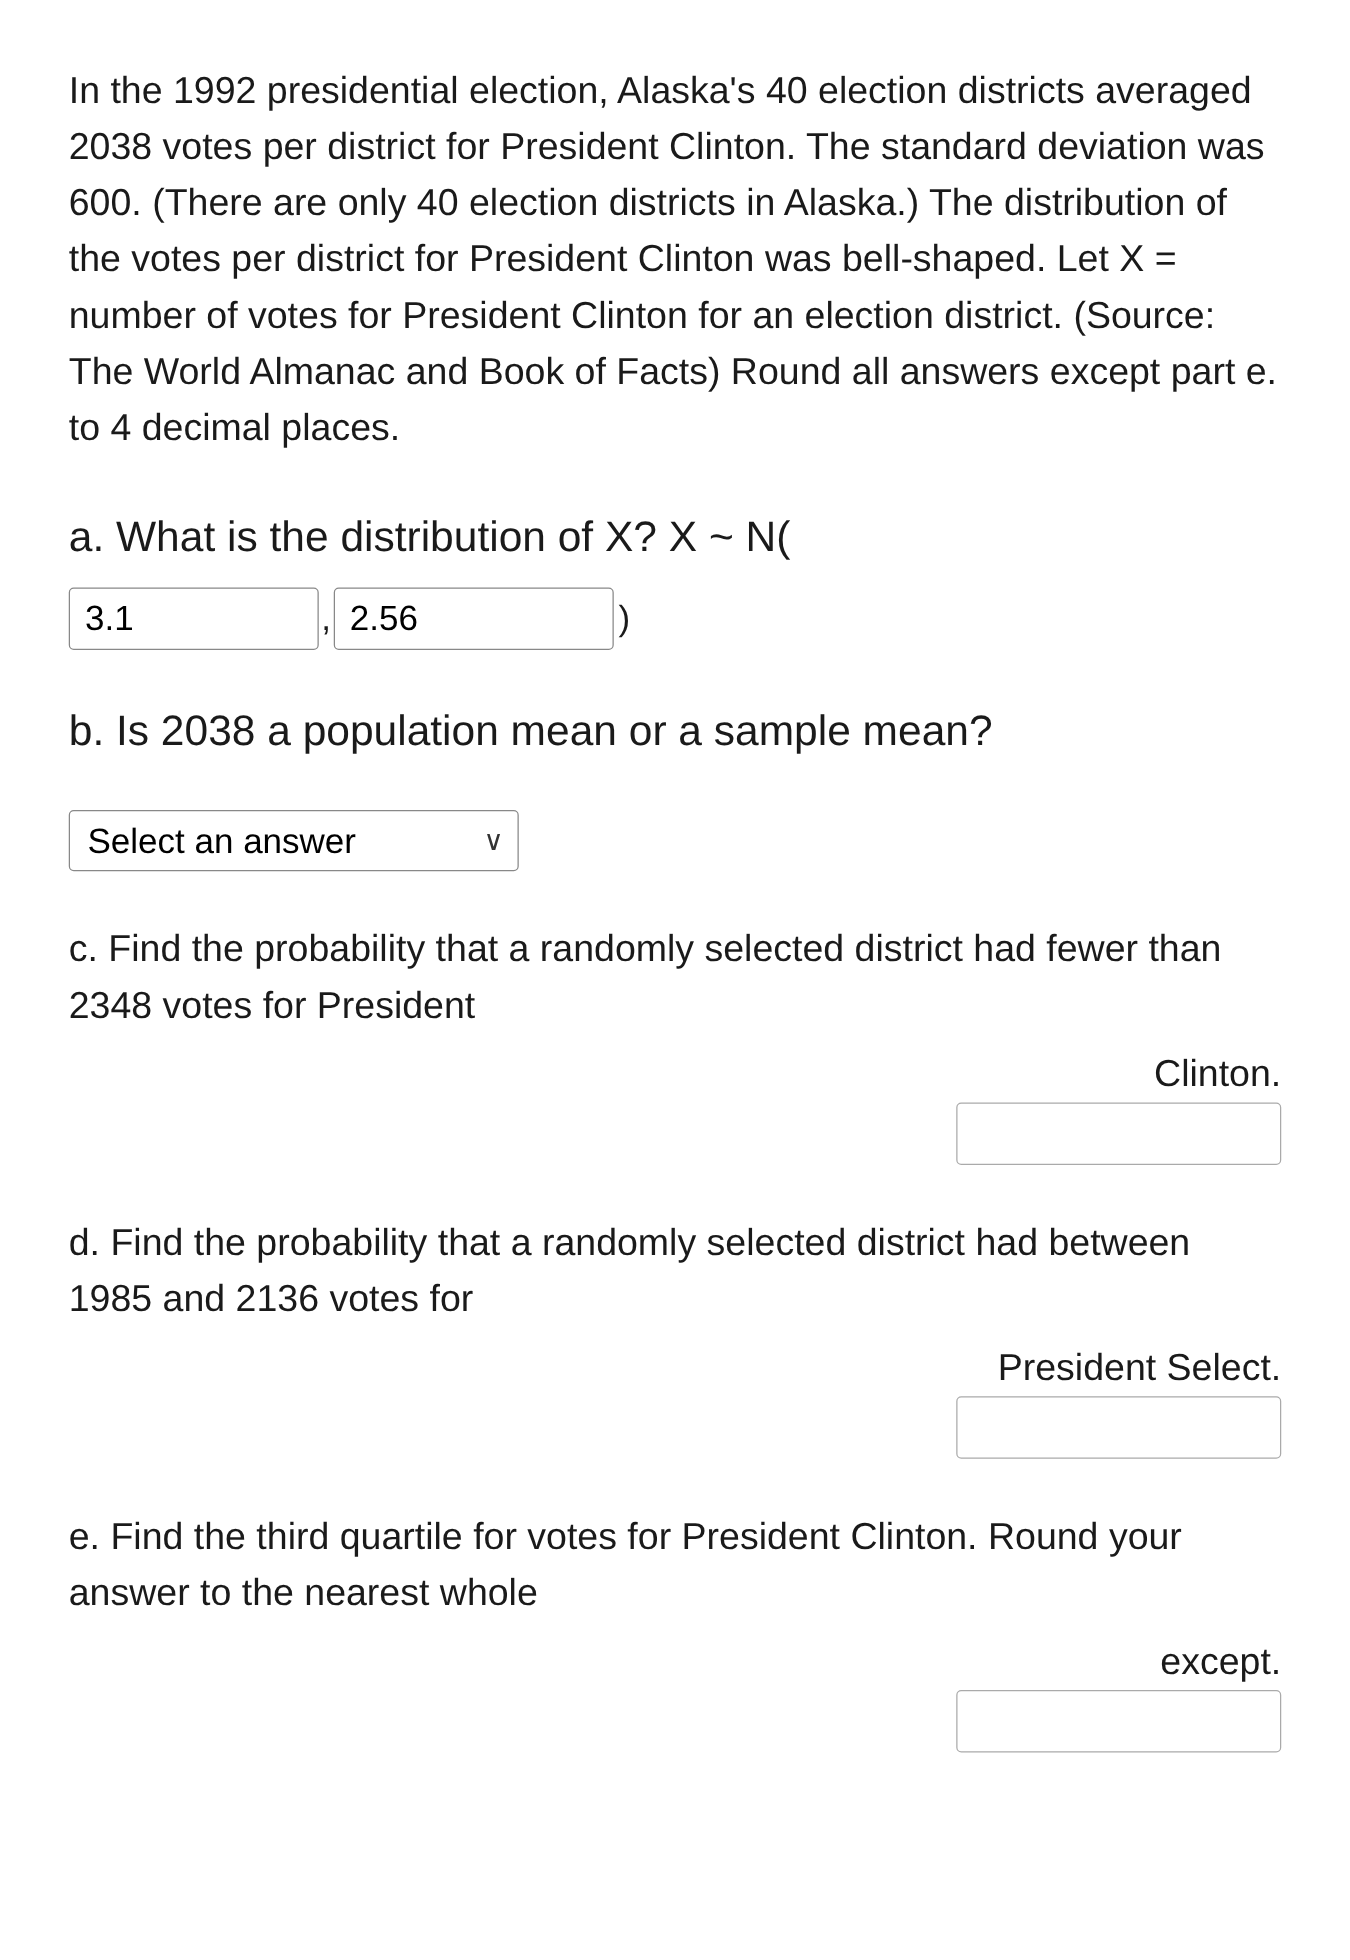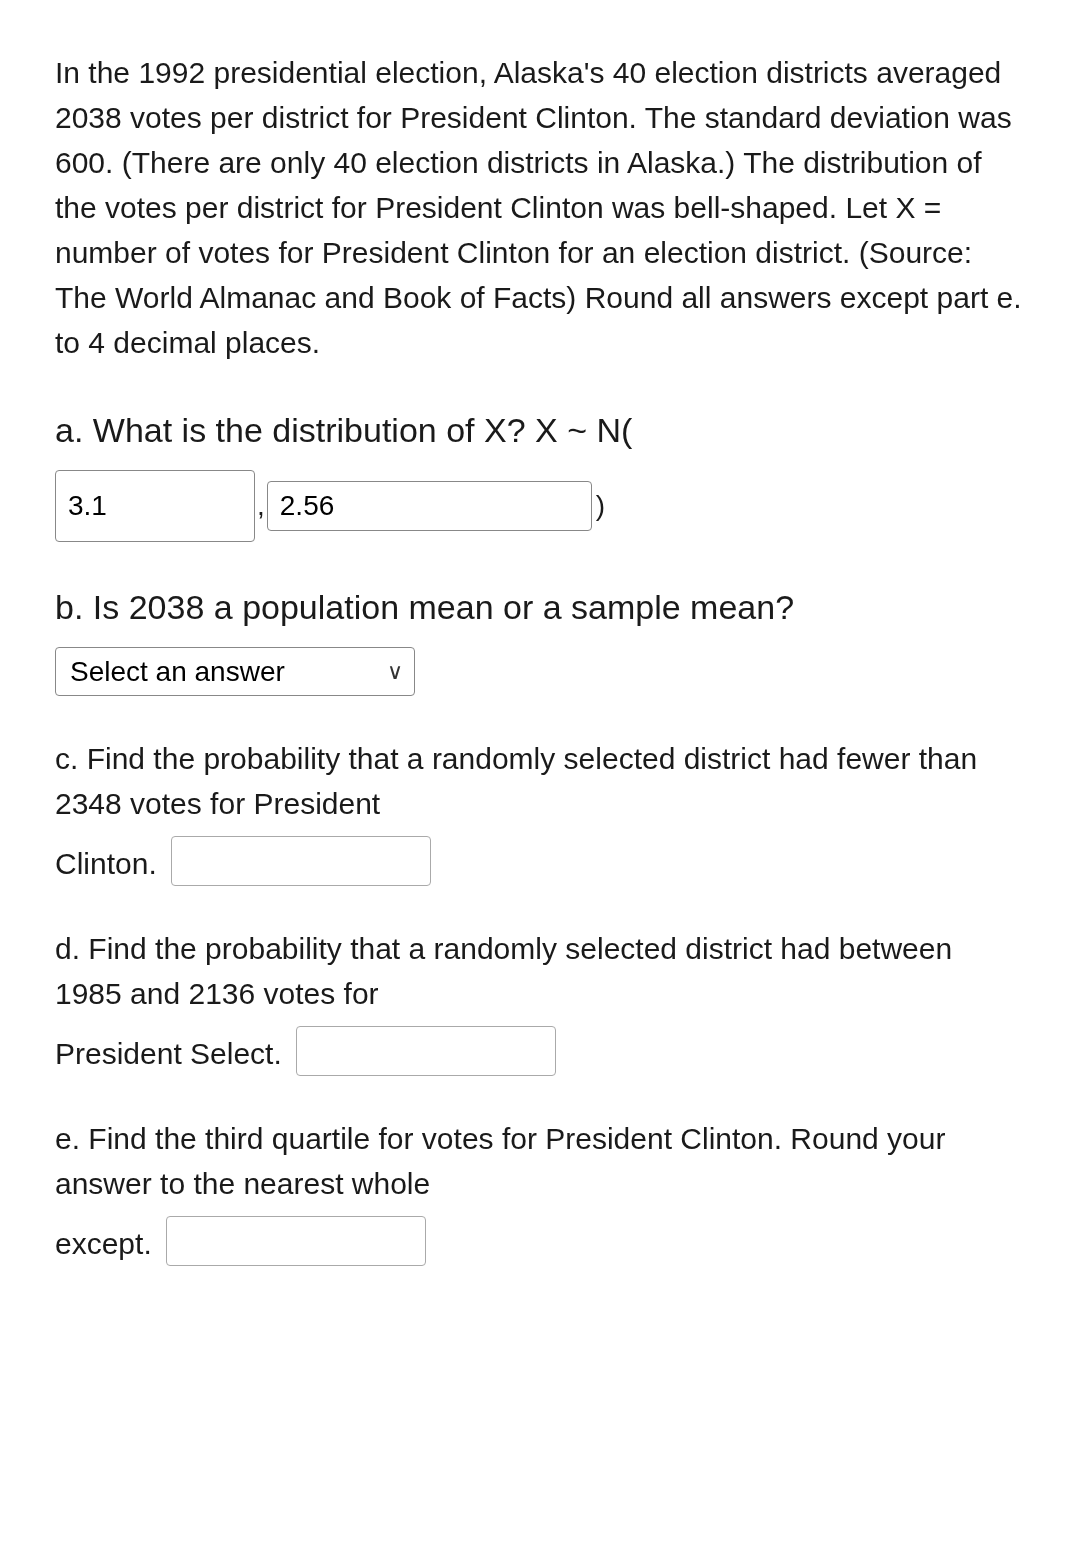--- a/index.html
+++ b/index.html
@@ -36,33 +36,33 @@
     .inline-inputs {
       display: flex;
       align-items: center;
       gap: 0px;
       margin-top: 10px;
     }
 
     .input-box {
       border: 1.5px solid #888;
       border-radius: 4px;
-      padding: 19px 12px;
+      padding: 8px 12px;
       font-size: 28px;
       width: 200px;
       outline: none;
       background: #fff;
     }
 
     .input-box-large {
       border: 1.5px solid #888;
       border-radius: 4px;
       padding: 8px 12px;
       font-size: 28px;
-      width: 325px;
+      width: 224px;
       outline: none;
       background: #fff;
     }
 
     .input-box-medium {
       border: 1.5px solid #aaa;
       border-radius: 4px;
       padding: 8px 12px;
       font-size: 28px;
       width: 260px;
@@ -76,21 +76,21 @@
     }
 
     .paren {
       font-size: 28px;
       margin-left: 4px;
     }
 
     .select-wrapper {
       position: relative;
       display: inline-block;
-      margin-top: 0;
+      margin-top: 23px;
       text-decoration: underline;
     }
 
     .select-wrapper select {
       border: 1.5px solid #888;
       border-radius: 4px;
       padding: 8px 40px 8px 14px;
       font-size: 28px;
       background: #fff;
       cursor: pointer;
@@ -108,20 +108,21 @@
       transform: translateY(-50%);
       font-size: 22px;
       pointer-events: none;
       color: #333;
     }
 
     .answer-row {
       display: flex;
       align-items: flex-end;
       margin-top: 10px;
+      flex-direction: column;
     }
 
     .inline-text {
       font-size: 30px;
       line-height: 1.5;
     }
 
     .section-c-label, .section-d-label, .section-e-label {
       font-size: 30px;
       line-height: 1.5;

